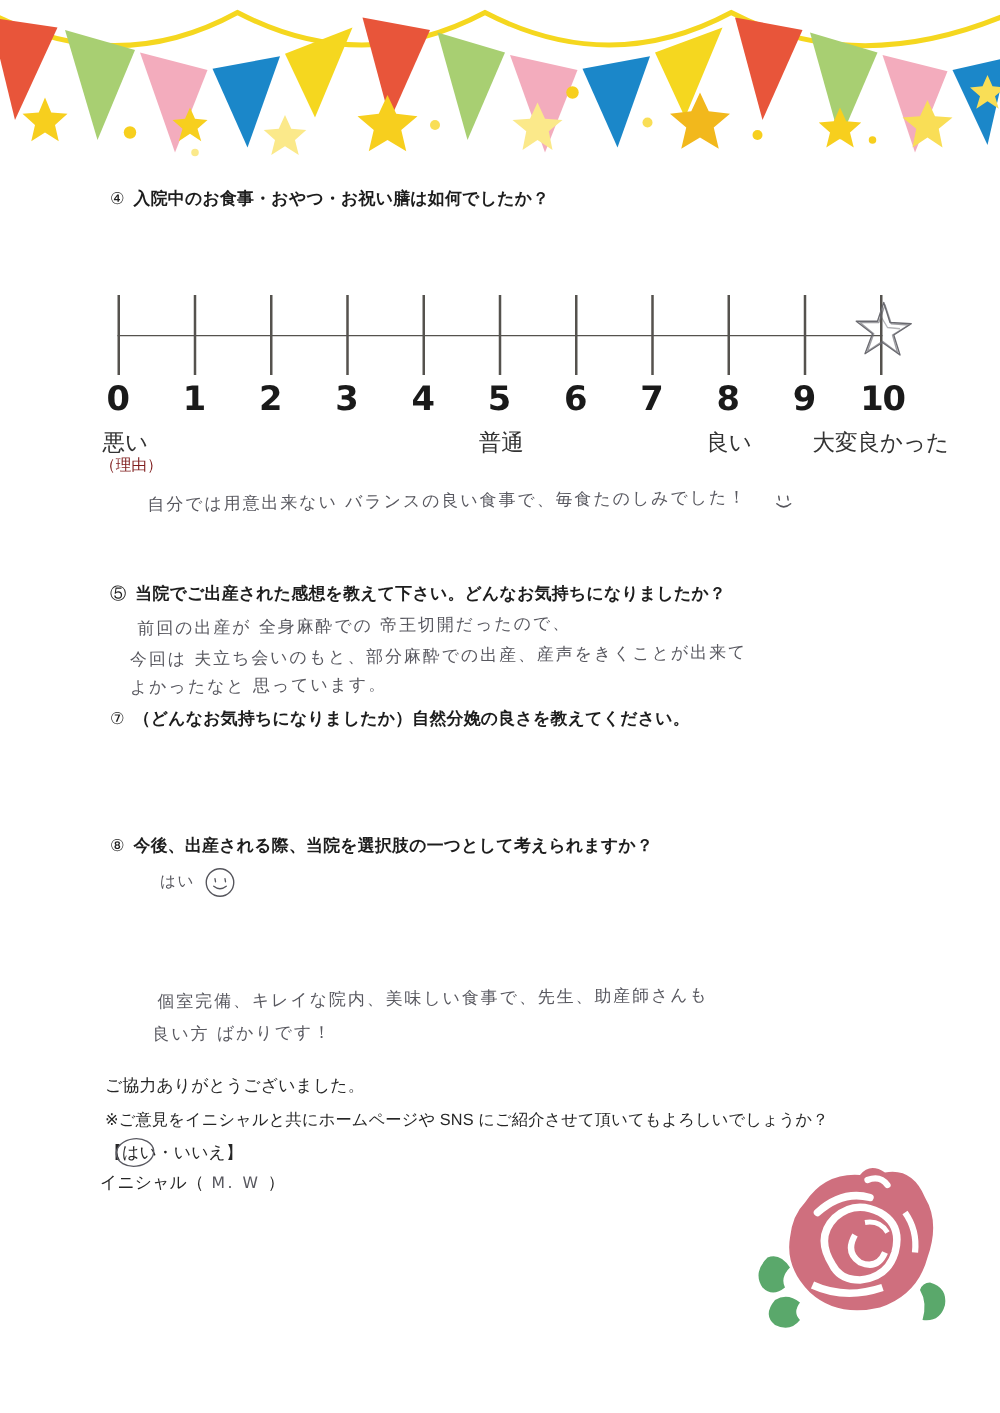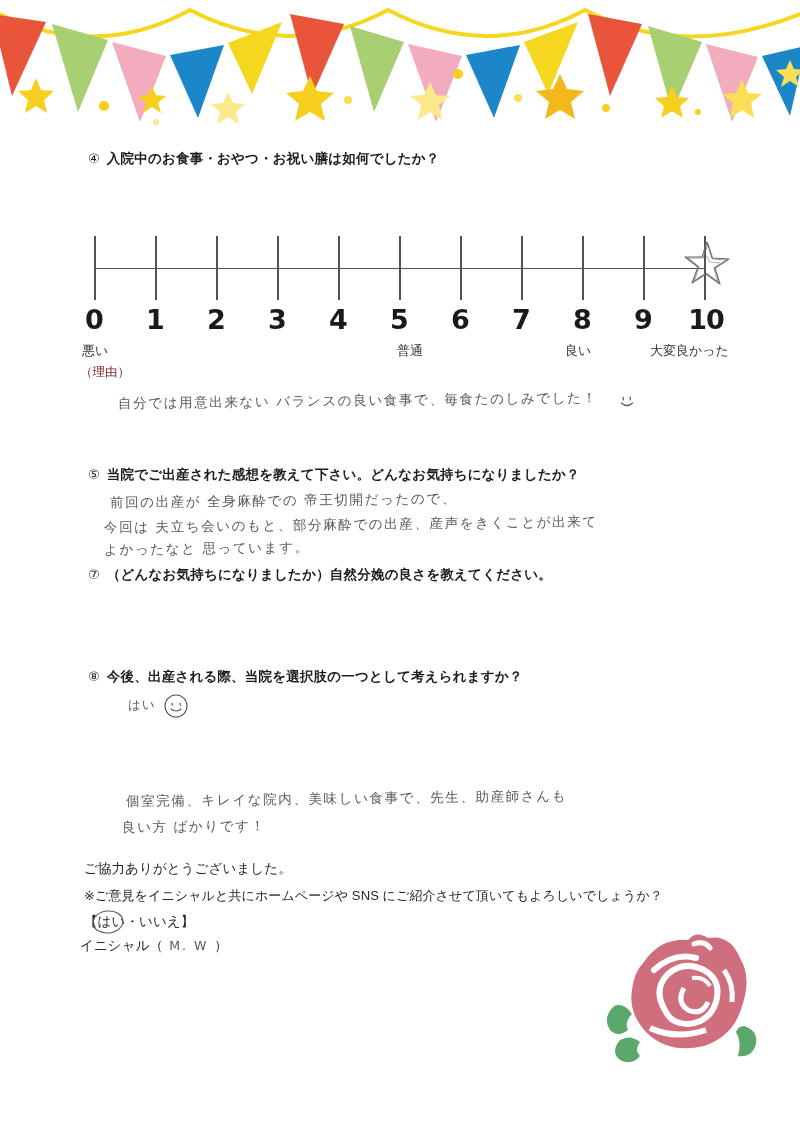--- a/index.html
+++ b/index.html
@@ -30,21 +30,21 @@
   .q .num{font-weight:normal;margin-right:7px;font-size:13px;}
   .plain{
     position:absolute;
     font-size:13.5px;
     white-space:nowrap;
     color:#262626;
     letter-spacing:0.1px;
   }
   .scale-label{
     position:absolute;
-    font-size:13px;
+    font-size:18px;
     color:#333;
     white-space:nowrap;
   }
   .reason-label{
     position:absolute;
     font-size:12.5px;
     color:#7f1d1d;
     white-space:nowrap;
   }
 
@@ -179,37 +179,37 @@
       <span style="left:319px;">5</span>
       <span style="left:380px;">6</span>
       <span style="left:441px;">7</span>
       <span style="left:502px;">8</span>
       <span style="left:563px;">9</span>
       <span style="left:626px;">10</span>
     </div>
   </div>
 
   <div class="scale-label" style="left:82px;top:342px;">悪い</div>
-  <div class="scale-label" style="left:383px;top:342px;margin-left:14px;">普通</div>
+  <div class="scale-label" style="left:383px;top:342px;">普通</div>
   <div class="scale-label" style="left:565px;top:342px;">良い</div>
   <div class="scale-label" style="left:650px;top:342px;">大変良かった</div>
 
   <div class="reason-label" style="left:80px;top:364px;">（理由）</div>
   <div class="hand" style="left:118px;top:392px;">自分では用意出来ない バランスの良い食事で、毎食たのしみでした！</div>
   <div class="hand-smiley" style="left:616px;top:390px;">
     <svg width="22" height="22" viewBox="0 0 22 22" xmlns="http://www.w3.org/2000/svg">
       <g stroke="#55555c" stroke-width="1.2" fill="none" stroke-linecap="round">
         <path d="M7,7 L7.5,10"></path>
           <path d="M14,7 L14.5,10"></path>
         <path d="M5.5,13 Q11,18 16.5,13"></path>
       </g>
     </svg>
   </div>
 
-  <div class="q" style="left:88px;top:466px;">
+  <div class="q" style="left:88px;top:466px;font-family:Liberation Mono, monospace;">
     <span class="num">⑤</span><span>当院でご出産された感想を教えて下さい。どんなお気持ちになりましたか？</span>
   </div>
   <div class="hand" style="left:110px;top:492px;">前回の出産が 全身麻酔での 帝王切開だったので、</div>
   <div class="hand" style="left:104px;top:516px;">今回は 夫立ち会いのもと、部分麻酔での出産、産声をきくことが出来て</div>
   <div class="hand" style="left:104px;top:540px;">よかったなと 思っています。</div>
 
   <div class="q" style="left:88px;top:566px;">
     <span class="num">⑦</span><span>（どんなお気持ちになりましたか）自然分娩の良さを教えてください。</span>
   </div>
   <div style="position:absolute;left:104px;top:596px;width:600px;height:50px;"></div>

